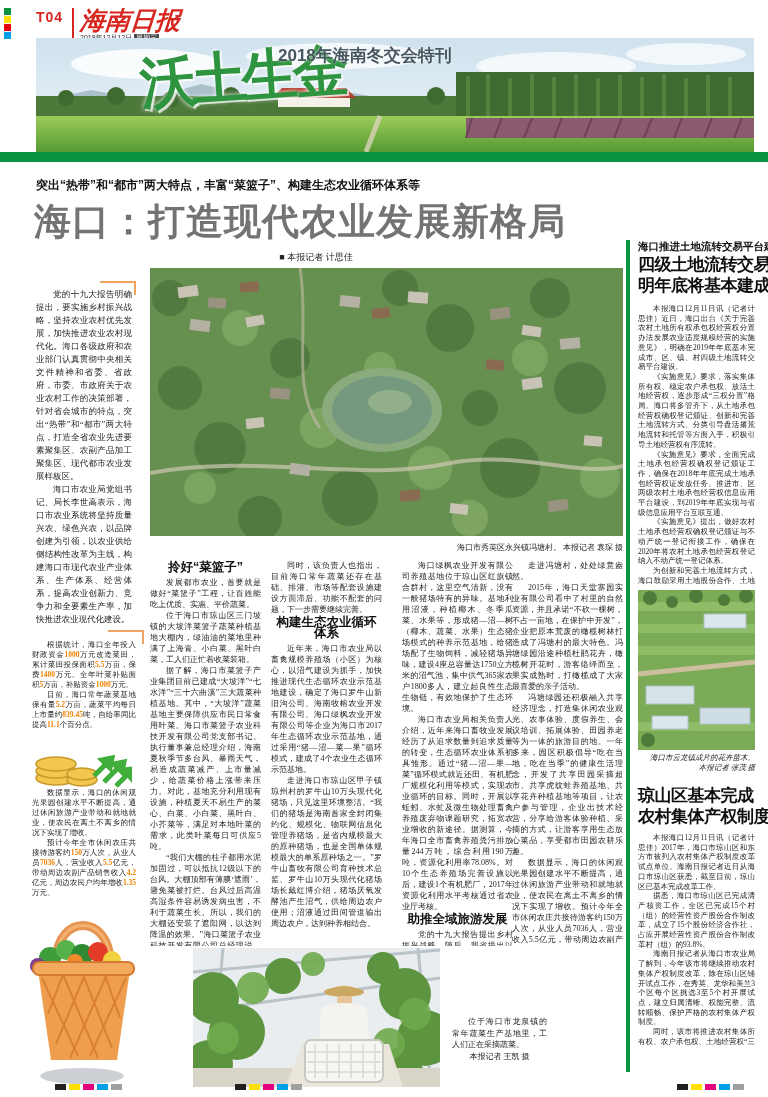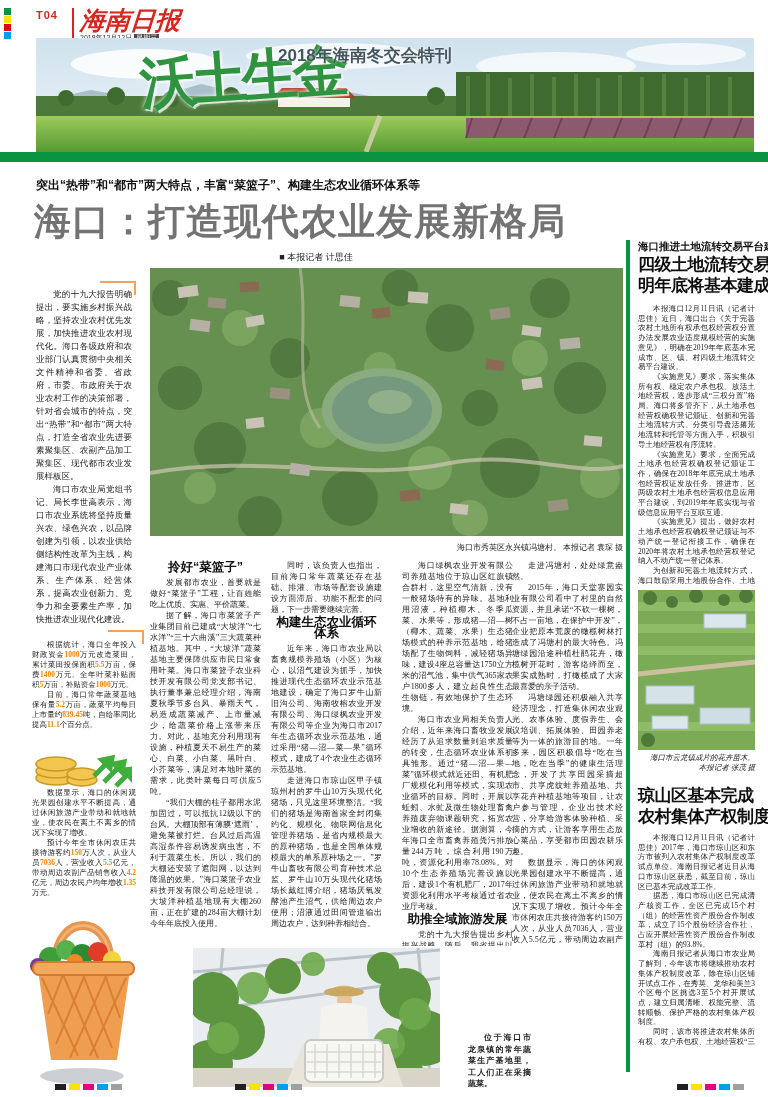--- a/index.html
+++ b/index.html
@@ -2,21 +2,21 @@
 <html><head>
 <meta charset="utf-8">
 <style>
   html,body{margin:0;padding:0;background:#e9e9e9;}
   .page{position:relative;width:768px;height:1097px;background:#ffffff;overflow:hidden;
         font-family:"Liberation Sans",sans-serif;color:#1c1c1c;}
   .abs{position:absolute;}
   
   .corner-marks{left:4px;top:8px;display:flex;flex-direction:column;gap:1px;}
   .corner-marks i{width:7px;height:7px;display:block;}
-  .pageno{left:36px;top:9px;font-size:11px;font-weight:bold;color:#d6261f;letter-spacing:1px;}
+  .pageno{left:36px;top:9px;font-size:14px;font-weight:bold;color:#d6261f;letter-spacing:1px;}
   .mast-rule{left:72px;top:8px;width:2px;height:30px;background:#d6261f;}
   .masthead{left:80px;top:4px;font-family:"DejaVu Serif",serif;font-style:italic;font-weight:bold;
             font-size:25px;color:#d6261f;transform:skewX(-4deg);white-space:nowrap;}
   .dateline{left:80px;top:33px;font-size:7px;color:#333;white-space:nowrap;}
   .dateline .wd{background:#4a4a4a;color:#fff;padding:0 2px;margin-left:2px;}
   
   .banner{left:36px;top:38px;width:718px;height:114px;overflow:hidden;}
   .banner-title{left:140px;top:40px;font-family:"DejaVu Serif",serif;font-weight:bold;
         font-size:56px;color:#2f9440;letter-spacing:-5px;transform:rotate(-4deg);
         text-shadow:0 0 5px rgba(255,255,255,.95),2px 2px 0 rgba(255,255,255,.7);white-space:nowrap;}
@@ -37,21 +37,21 @@
          font-size:7.5px;line-height:10px;font-family:"Liberation Serif",serif;box-sizing:border-box;}
   .stats .num{color:#f08300;font-weight:bold;}
   .caption{font-size:8px;color:#222;font-family:"Liberation Serif",serif;}
   .photo-caption-main{left:150px;top:542px;width:473px;text-align:right;}
   .cols{top:560px;width:111px;height:386px;overflow:hidden;font-size:8px;line-height:11px;
         font-family:"Liberation Serif",serif;}
   .cols h3{margin:2px 0 4px 0;font-size:12.5px;text-align:center;font-family:"Liberation Sans",sans-serif;
         font-weight:bold;color:#111;}
   .gh-caption{left:452px;top:1016px;width:95px;font-size:8px;line-height:11.5px;
         font-family:"Liberation Serif",serif;}
-  .gh-caption p{margin:16px;text-indent:2em;text-align:justify;font-weight:bold;}
+  .gh-caption p{margin:0;text-indent:2em;text-align:justify;}
   .gh-caption .credit{text-indent:0;text-align:center;}
   
   .divider{left:626px;top:240px;width:4px;height:832px;background:#0a9442;}
   .sb-kicker{left:638px;top:240px;width:117px;font-size:10.5px;font-weight:bold;color:#111;white-space:nowrap;}
   .sb-title{left:638px;top:254px;width:117px;font-size:17px;line-height:21px;font-weight:bold;color:#0f0f0f;
         letter-spacing:-0.5px;white-space:nowrap;}
   .sb-body{left:638px;width:117px;overflow:hidden;font-size:7.5px;line-height:9.7px;
         font-family:"Liberation Serif",serif;}
   .sb-body p{margin:0;text-indent:2em;text-align:justify;}
   .sb-caption{left:638px;top:753px;width:117px;text-align:right;font-size:7.5px;line-height:10px;
@@ -265,20 +265,21 @@
         <rect x="398" y="232" width="20" height="11" fill="#98927f" transform="rotate(-7 408 237)"></rect>
         <rect x="434" y="168" width="18" height="10" fill="#c9c3b6" transform="rotate(5 443 173)"></rect>
       </g>
     </svg>
   </div>
   <div class="abs caption photo-caption-main">海口市秀英区永兴镇冯塘村。 本报记者 袁琛 摄</div>
 
   <div class="abs cols bodytext" style="left:150px;">
     <h3>拎好“菜篮子”</h3>
     <p>发展都市农业，首要就是做好“菜篮子”工程，让百姓能吃上优质、实惠、平价蔬菜。</p>
+    <p>位于海口市琼山区三门坡镇的大坡洋菜篮子蔬菜种植基地大棚内，绿油油的菜地里种满了上海青、小白菜、黑叶白菜，工人们正忙着收菜装箱。</p>
     <p>据了解，海口市菜篮子产业集团目前已建成“大坡洋”“七水洋”“三十六曲溪”三大蔬菜种植基地。其中，“大坡洋”蔬菜基地主要保障供应市民日常食用叶菜。海口市菜篮子农业科技开发有限公司党支部书记、执行董事兼总经理介绍，海南夏秋季节多台风、暴雨天气，易造成蔬菜减产、上市量减少，给蔬菜价格上涨带来压力。对此，基地充分利用现有设施，种植夏天不易生产的菜心、白菜、小白菜、黑叶白、小芥菜等，满足对本地叶菜的需求，此类叶菜每日可供应5吨。</p>
     <p>“我们大棚的柱子都用水泥加固过，可以抵抗12级以下的台风。大棚顶部有薄膜‘遮雨’，避免菜被打烂。台风过后高温高湿条件容易诱发病虫害，不利于蔬菜生长。所以，我们的大棚还安装了遮阳网，以达到降温的效果。”海口菜篮子农业科技开发有限公司总经理说，大坡洋种植基地现有大棚260亩，正在扩建的284亩大棚计划今年年底投入使用。</p>
 
   </div>
   <div class="abs cols bodytext" style="left:271px;">
     <p>同时，该负责人也指出，目前海口常年蔬菜还存在基础、排灌、市场等配套设施建设方面滞后、功能不配套的问题，下一步需要继续完善。</p>
     <h3>构建生态农业循环体系</h3>
     <p>近年来，海口市农业局以畜禽规模养殖场（小区）为核心，以沼气建设为抓手，加快推进现代生态循环农业示范基地建设，确定了海口罗牛山新旧沟公司、海南牧榕农业开发有限公司、海口绿枫农业开发有限公司等企业为海口市2017年生态循环农业示范基地，通过采用“猪—沼—菜—果”循环模式，建成了4个农业生态循环示范基地。</p>
     <p>走进海口市琼山区甲子镇琼州村的罗牛山10万头现代化猪场，只见这里环境整洁。“我们的猪场是海南首家全封闭集约化、规模化、物联网信息化管理养猪场，是省内规模最大的原种猪场，也是全国单体规模最大的单系原种场之一。”罗牛山畜牧有限公司育种技术总监、罗牛山10万头现代化猪场场长戴红博介绍，猪场厌氧发酵池产生沼气，供给周边农户使用；沼液通过田间管道输出周边农户，达到种养相结合。</p>
   </div>

